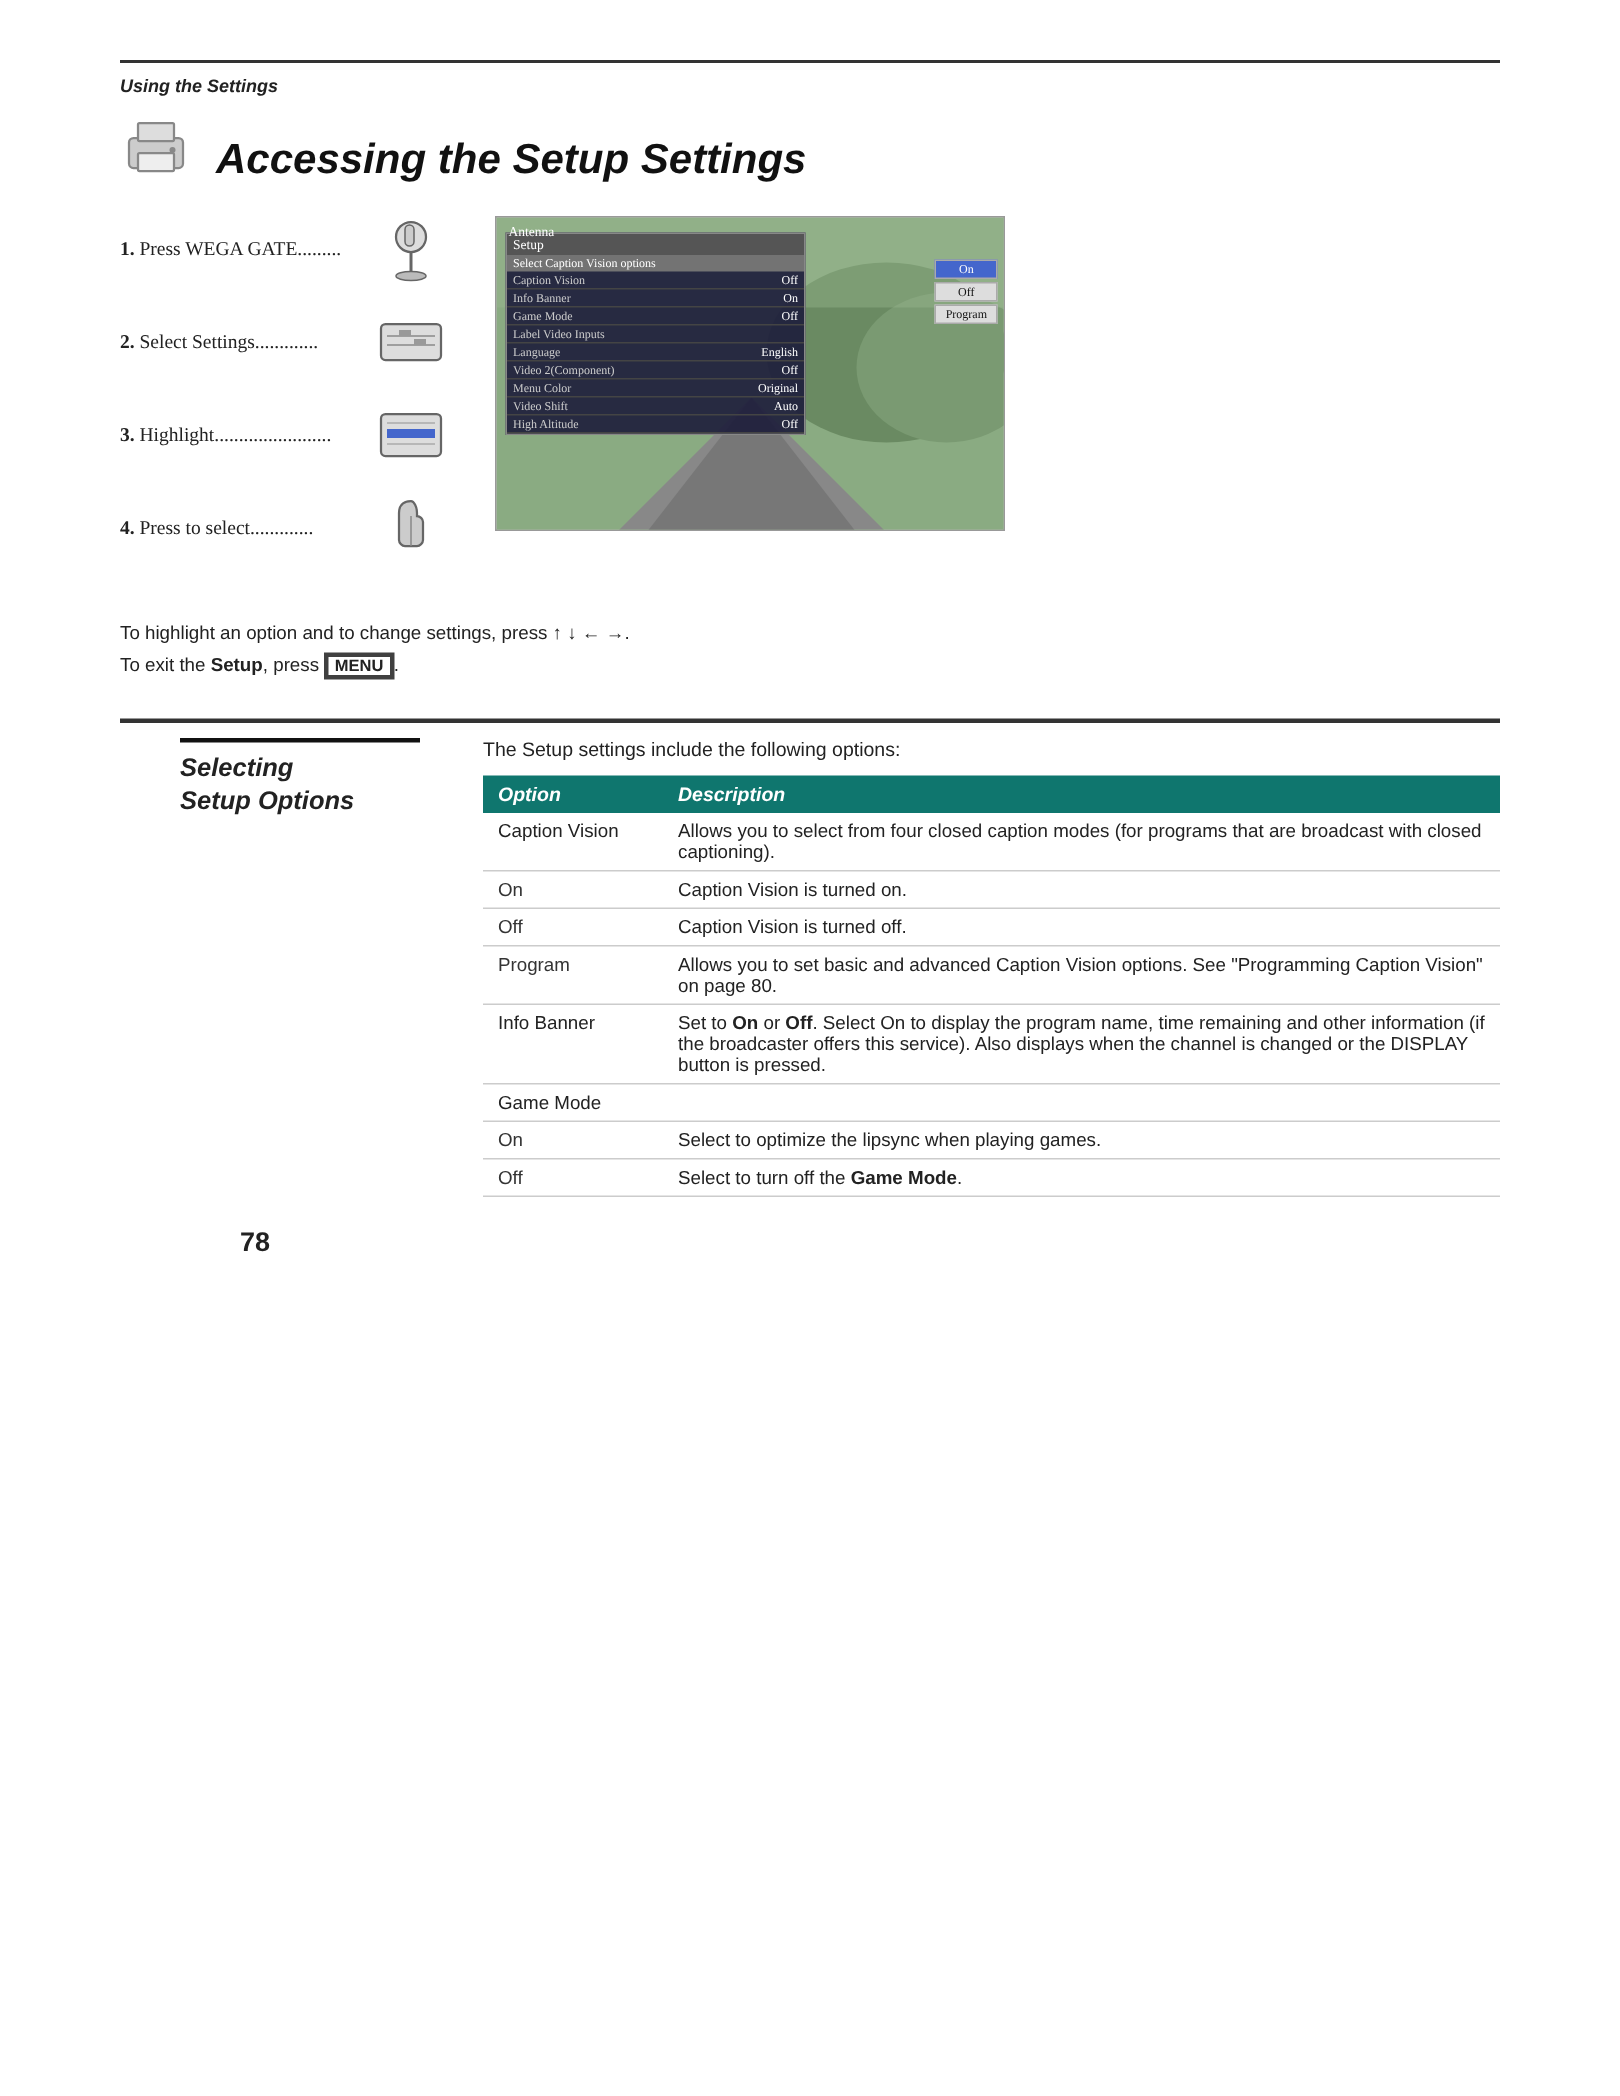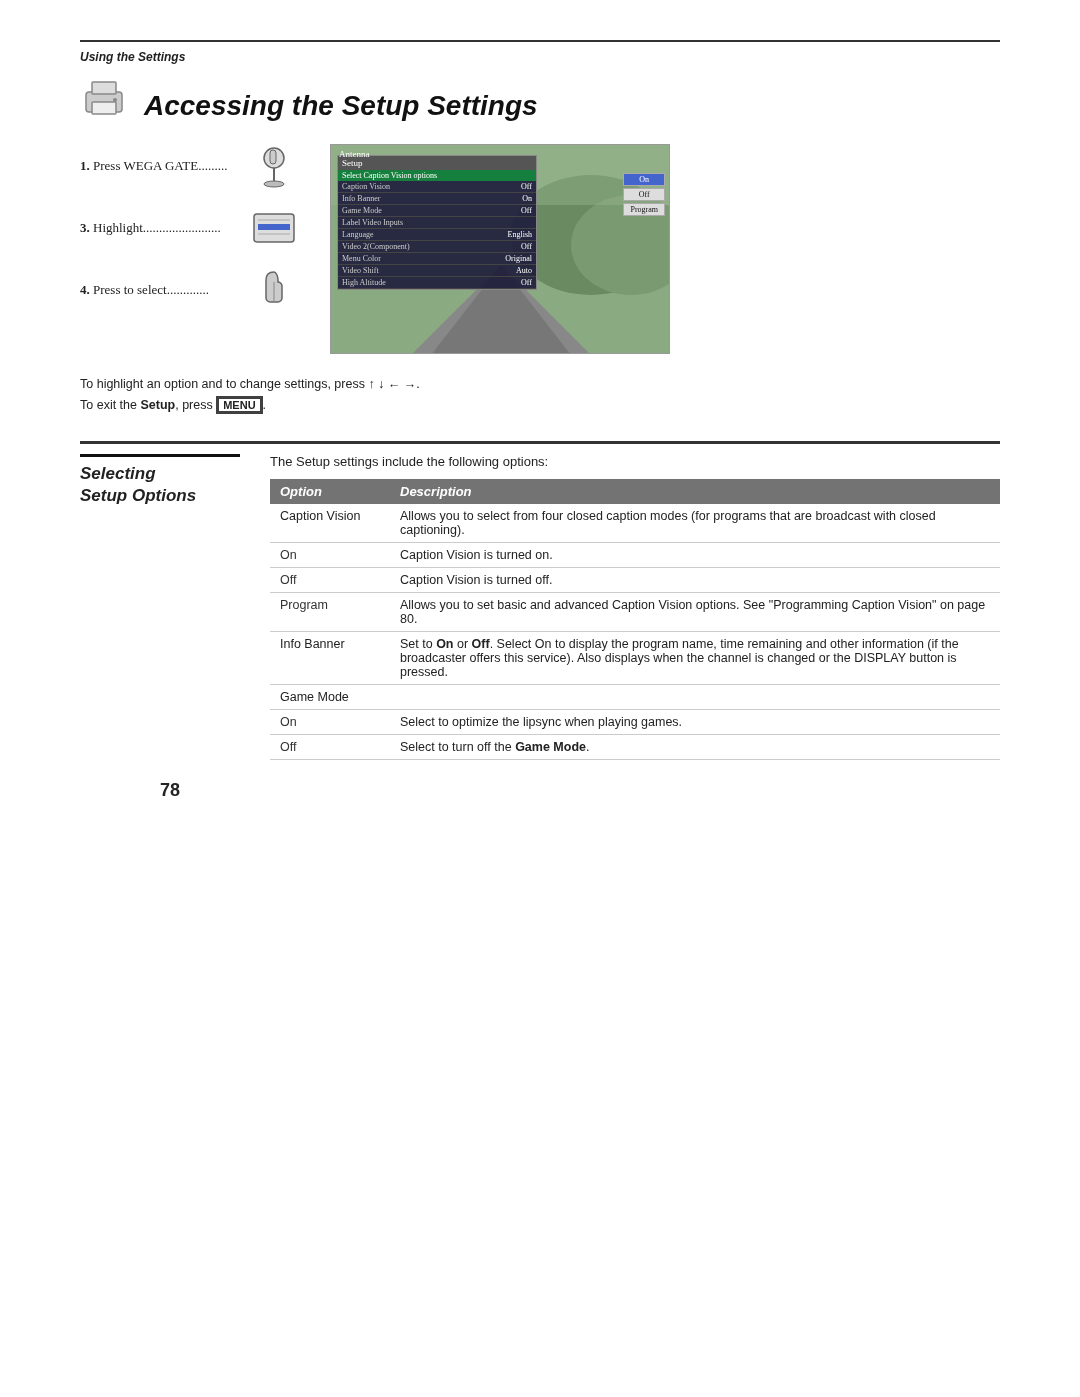--- a/index.html
+++ b/index.html
@@ -109,21 +109,21 @@
     }
 
     .menu-header {
       background: #555;
       color: #fff;
       font-size: 9px;
       padding: 2px 4px;
     }
 
     .menu-subheader {
-      background: #15803d;
+      background: #737373;
       color: #fff;
       font-size: 8px;
       padding: 1px 4px;
     }
 
     .menu-row {
       display: flex;
       justify-content: space-between;
       padding: 1px 4px;
       font-size: 8px;
@@ -166,21 +166,22 @@
 
     
     .section-divider {
       border-top: 3px solid #333;
       margin: 24px 0 10px 0;
     }
 
     
     .selecting-row {
       display: flex;
-      gap: 30px;
+      gap: 42px;
+      margin-left: 40px;
     }
 
     .selecting-left {
       flex: 0 0 160px;
     }
 
     .selecting-title {
       font-size: 17px;
       font-style: italic;
       font-weight: bold;
@@ -199,21 +200,21 @@
     }
 
     
     .options-table {
       width: 100%;
       border-collapse: collapse;
       font-size: 12.5px;
     }
 
     .options-table thead tr {
-      background: #737373;
+      background: #0f766e;
       color: #fff;
     }
 
     .options-table thead th {
       padding: 5px 10px;
       text-align: left;
       font-style: italic;
       font-size: 13px;
     }
 
@@ -276,20 +277,32 @@
       <svg class="step-icon" viewBox="0 0 52 44">
 
         <circle cx="26" cy="14" r="10" fill="#ddd" stroke="#666" stroke-width="1.5"></circle>
         <line x1="26" y1="24" x2="26" y2="38" stroke="#666" stroke-width="2"></line>
         <ellipse cx="26" cy="40" rx="10" ry="3" fill="#bbb" stroke="#666" stroke-width="1"></ellipse>
 
         <rect x="22" y="6" width="6" height="14" rx="3" fill="#ccc" stroke="#666" stroke-width="1"></rect>
       </svg>
     </div>
 
+    <div class="step-item">
+      <div class="step-text">
+        <strong>2.</strong> <span>Select Settings.............</span>
+      </div>
+      <svg class="step-icon" viewBox="0 0 52 44">
+        <rect x="6" y="10" width="40" height="24" rx="3" fill="#ddd" stroke="#666" stroke-width="1.5"></rect>
+        <line x1="10" y1="18" x2="42" y2="18" stroke="#888" stroke-width="1"></line>
+        <line x1="10" y1="24" x2="42" y2="24" stroke="#888" stroke-width="1"></line>
+        <rect x="18" y="14" width="8" height="4" fill="#999"></rect>
+        <rect x="28" y="20" width="8" height="4" fill="#999"></rect>
+      </svg>
+    </div>
 
     <div class="step-item">
       <div class="step-text">
         <strong>3.</strong> <span>Highlight........................</span>
       </div>
       <svg class="step-icon" viewBox="0 0 52 44">
         <rect x="6" y="8" width="40" height="28" rx="3" fill="#ddd" stroke="#666" stroke-width="1.5"></rect>
         <rect x="10" y="18" width="32" height="6" fill="#4466cc"></rect>
         <line x1="10" y1="14" x2="42" y2="14" stroke="#aaa" stroke-width="1"></line>
         <line x1="10" y1="28" x2="42" y2="28" stroke="#aaa" stroke-width="1"></line>

